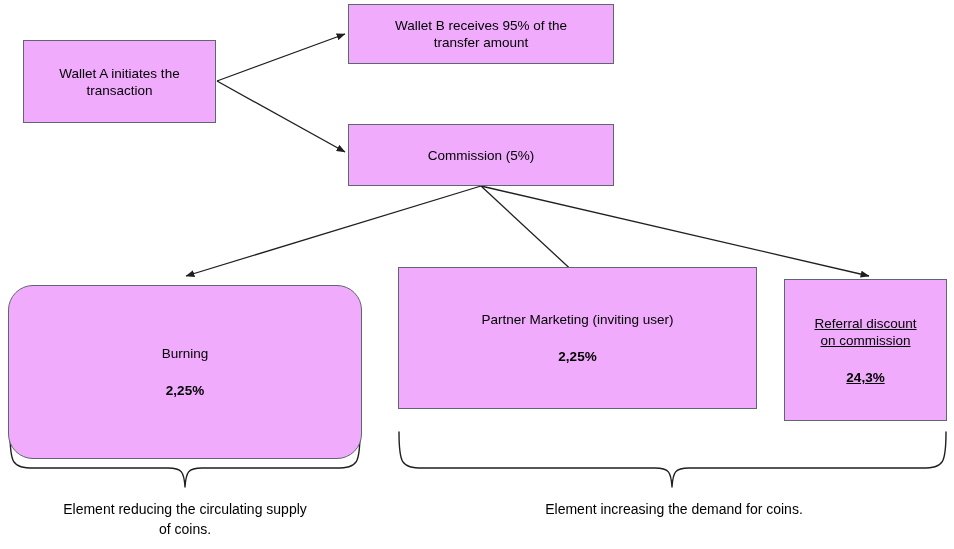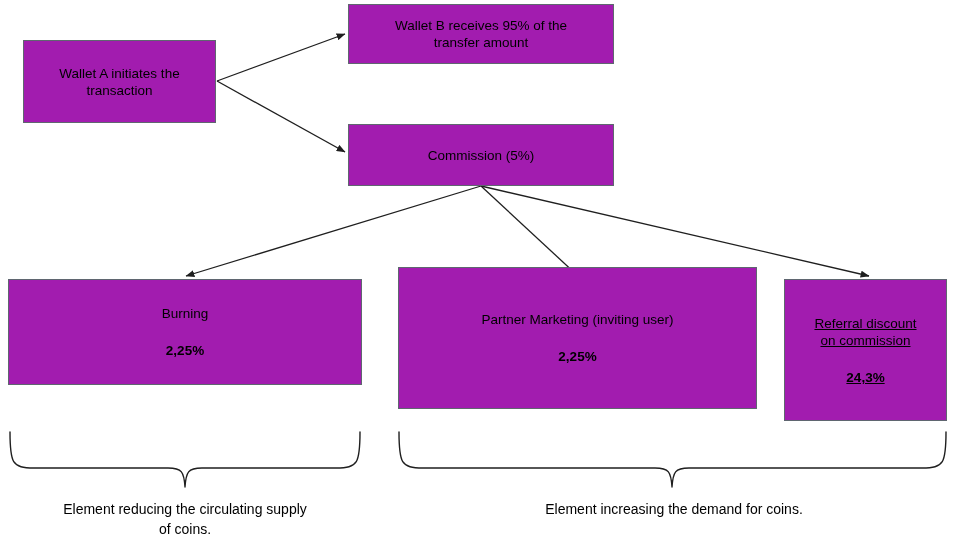--- a/index.html
+++ b/index.html
@@ -22,21 +22,21 @@
     position: absolute;
     left: 0;
     top: 0;
     width: 954px;
     height: 549px;
     pointer-events: none;
   }
   .node {
     position: absolute;
     box-sizing: border-box;
-    background: #a21caf;
+    background: #f0abfc;
     border: 1.6px solid #5f6670;
     display: flex;
     flex-direction: column;
     align-items: center;
     justify-content: center;
     text-align: center;
     font-size: 13.5px;
     line-height: 17px;
     color: #000000;
   }
@@ -44,21 +44,21 @@
     white-space: pre-line;
   }
   .node .pct {
     font-weight: bold;
     margin-top: 17px;
     font-size: 13.5px;
   }
   .node.n-wallet-a   { left: 23px;  top: 40px;  width: 193px; height: 83px; }
   .node.n-wallet-b   { left: 348px; top: 4px;   width: 266px; height: 60px; }
   .node.n-commission { left: 348px; top: 124px; width: 266px; height: 62px; }
-  .node.n-burning    { left: 8px;   top: 279px; width: 354px; height: 106px; }
+  .node.n-burning    { left: 8px;   top: 285px; width: 354px; height: 174px; border-radius: 25px; }
   .node.n-partner    { left: 398px; top: 267px; width: 359px; height: 142px; }
   .node.n-referral   { left: 784px; top: 279px; width: 163px; height: 142px; text-decoration: underline; }
 
   .node.n-burning .pct   { margin-top: 20px; }
   .node.n-partner .pct   { margin-top: 20px; }
   .node.n-referral .pct  { margin-top: 20px; }
 
   .caption {
     position: absolute;
     text-align: center;

